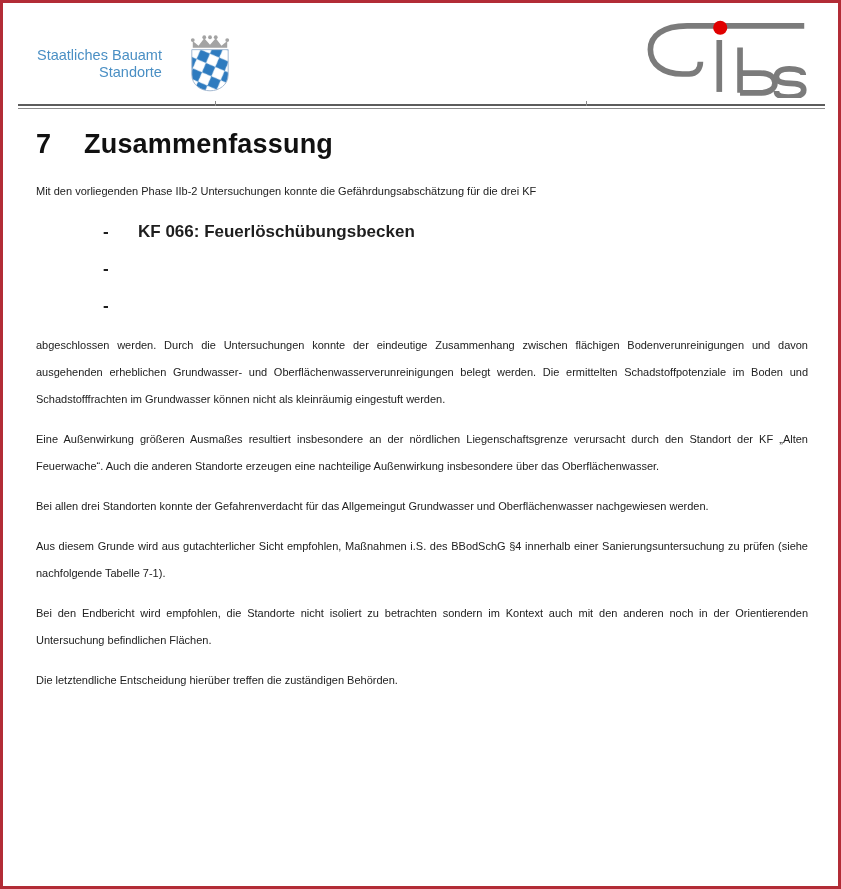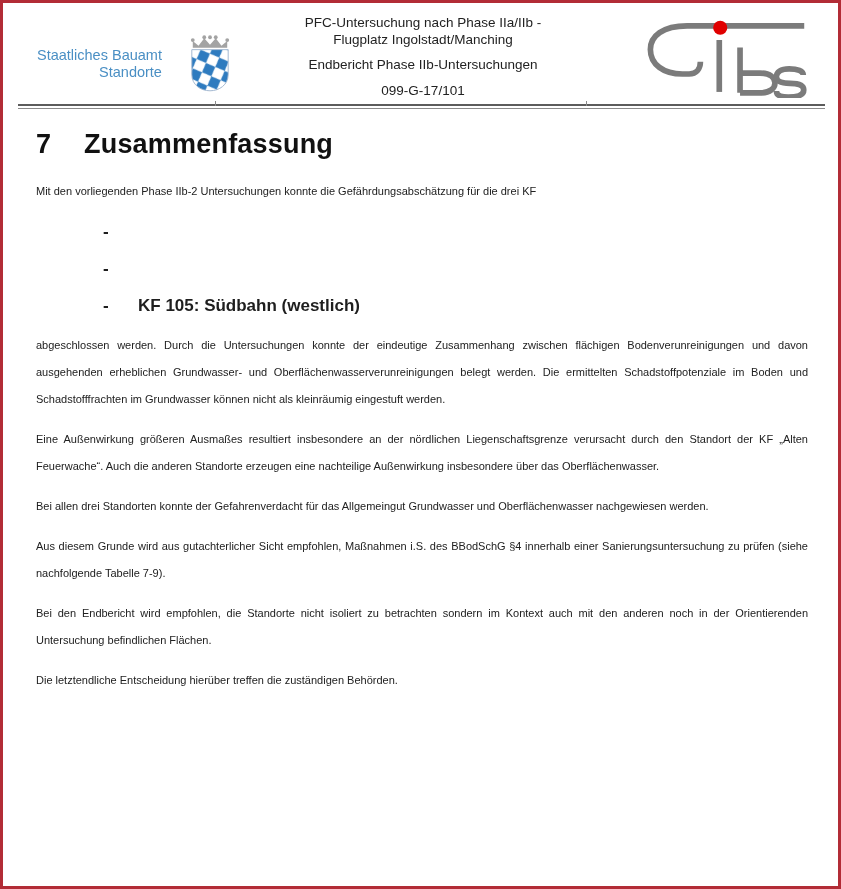--- a/index.html
+++ b/index.html
@@ -77,26 +77,20 @@
         <path d="M5 15 V8 l6 5 6-8 6 7 6-7 6 8 6-5 v7 z" fill="#a3a3a3"></path>
         <circle cx="5" cy="7" r="2" fill="#a3a3a3"></circle>
         <circle cx="17" cy="4" r="2" fill="#a3a3a3"></circle>
         <circle cx="23" cy="4" r="2" fill="#a3a3a3"></circle>
         <circle cx="29" cy="4" r="2" fill="#a3a3a3"></circle>
         <circle cx="41" cy="7" r="2" fill="#a3a3a3"></circle>
         <path d="M4 17 h38 v26 c0 11 -9.5 17 -19 17 c-9.5 0 -19 -6 -19 -17 z" fill="url(#loz)" stroke="#9fb6cf" stroke-width="1"></path>
       </svg>
     </div>
 
-    <div class="doc-meta">
-      <div>PFC-Untersuchung nach Phase IIa/IIb -</div>
-      <div>Flugplatz Ingolstadt/Manching</div>
-      <div class="doc-subtitle">Endbericht Phase IIb-Untersuchungen</div>
-      <div class="doc-ref">099-G-17/101</div>
-    </div>
 
     <div class="ibs-wrap">
       <svg width="168" height="82" viewBox="0 0 178 86" fill="none">
         <g stroke="#7b7b7b" stroke-width="6" stroke-linejoin="round" stroke-linecap="butt">
           <path d="M174 10 H 50 C 24 10 11 21 11 35 C 11 51 25 61 45 61 H 52 C 60 61 64 55 64 48"></path>
           <path d="M84 25 V 80"></path>
           <path d="M106 33 V 81 M 106 60 H 127 C 138 60 143 65 143 70.5 C 143 76 138 81 127 81 H 106"></path>
           <path d="M173 62 C 173 58 167 55.5 158 55.5 C 149 55.5 144.5 59 144.5 64 C 144.5 69 150 71 159 71 C 168 71 173.5 73 173.5 78 C 173.5 83 167 85.5 157 85.5 C 149 85.5 144.5 83 144.5 79"></path>
         </g>
         <circle cx="85" cy="12" r="7.5" fill="#e00000"></circle>
@@ -114,31 +108,31 @@
     <h1 class="section-heading">
       <span class="h-num">7</span>
       <span>Zusammenfassung</span>
     </h1>
 
     <p class="body-par">Mit den vorliegenden Phase IIb-2 Untersuchungen konnte die Gefährdungsabschätzung für die drei KF</p>
 
     <div class="kf-list">
       <div class="kf-item">
         <span class="kf-dash">-</span>
+        <span>KF 066: Feuerlöschübungsbecken</span>
       </div>
       <div class="kf-item">
         <span class="kf-dash">-</span>
       </div>
       <div class="kf-item">
         <span class="kf-dash">-</span>
-        <span>KF 105: Südbahn (westlich)</span>
       </div>
     </div>
 
     <p class="body-par">abgeschlossen werden. Durch die Untersuchungen konnte der eindeutige Zusammenhang zwischen flächigen Bodenverunreinigungen und davon ausgehenden erheblichen Grundwasser- und Oberflächenwasserverunreinigungen belegt werden. Die ermittelten Schadstoffpotenziale im Boden und Schadstofffrachten im Grundwasser können nicht als kleinräumig eingestuft werden.</p>
     <p class="body-par">Eine Außenwirkung größeren Ausmaßes resultiert insbesondere an der nördlichen Liegenschaftsgrenze verursacht durch den Standort der KF „Alten Feuerwache“. Auch die anderen Standorte erzeugen eine nachteilige Außenwirkung insbesondere über das Oberflächenwasser.</p>
     <p class="body-par">Bei allen drei Standorten konnte der Gefahrenverdacht für das Allgemeingut Grundwasser und Oberflächenwasser nachgewiesen werden.</p>
-    <p class="body-par">Aus diesem Grunde wird aus gutachterlicher Sicht empfohlen, Maßnahmen i.S. des BBodSchG §4 innerhalb einer Sanierungsuntersuchung zu prüfen (siehe nachfolgende Tabelle 7-9).</p>
+    <p class="body-par">Aus diesem Grunde wird aus gutachterlicher Sicht empfohlen, Maßnahmen i.S. des BBodSchG §4 innerhalb einer Sanierungsuntersuchung zu prüfen (siehe nachfolgende Tabelle 7-1).</p>
     <p class="body-par">Bei den Endbericht wird empfohlen, die Standorte nicht isoliert zu betrachten sondern im Kontext auch mit den anderen noch in der Orientierenden Untersuchung befindlichen Flächen.</p>
     <p class="body-par last">Die letztendliche Entscheidung hierüber treffen die zuständigen Behörden.</p>
 
   </div>
 </div>
 
 </body></html>

